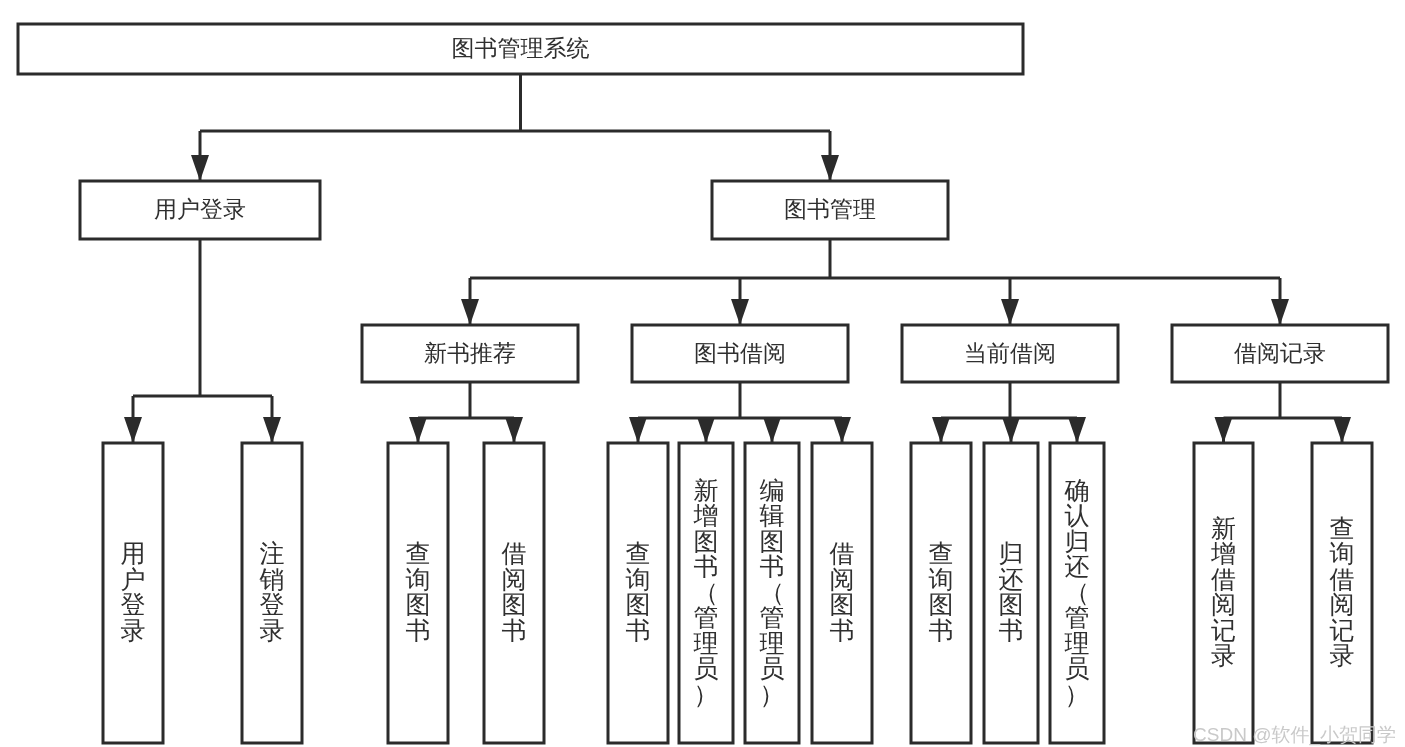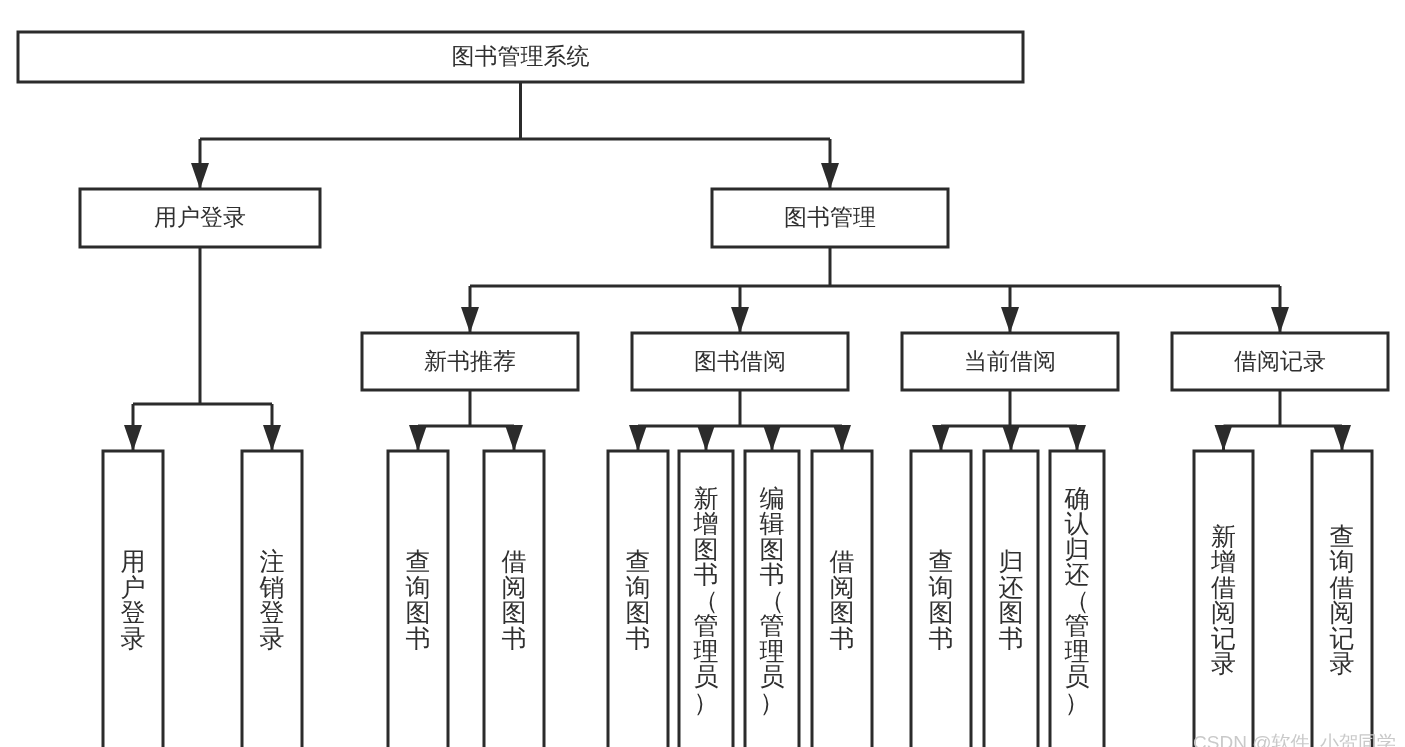--- a/index.html
+++ b/index.html
@@ -10,21 +10,21 @@
   body {
     width: 1405px;
     height: 747px;
     font-family: "Liberation Sans", "DejaVu Sans", sans-serif;
     overflow: hidden;
     position: relative;
   }
   #diagram-root {
     position: absolute;
     left: 0;
-    top: 16px;
+    top: 8px;
     width: 1405px;
     height: 557px;
   }
   svg.flow {
     display: block;
     width: 1405px;
     height: 747px;
   }
   .node-rect {
     fill: #ffffff;

